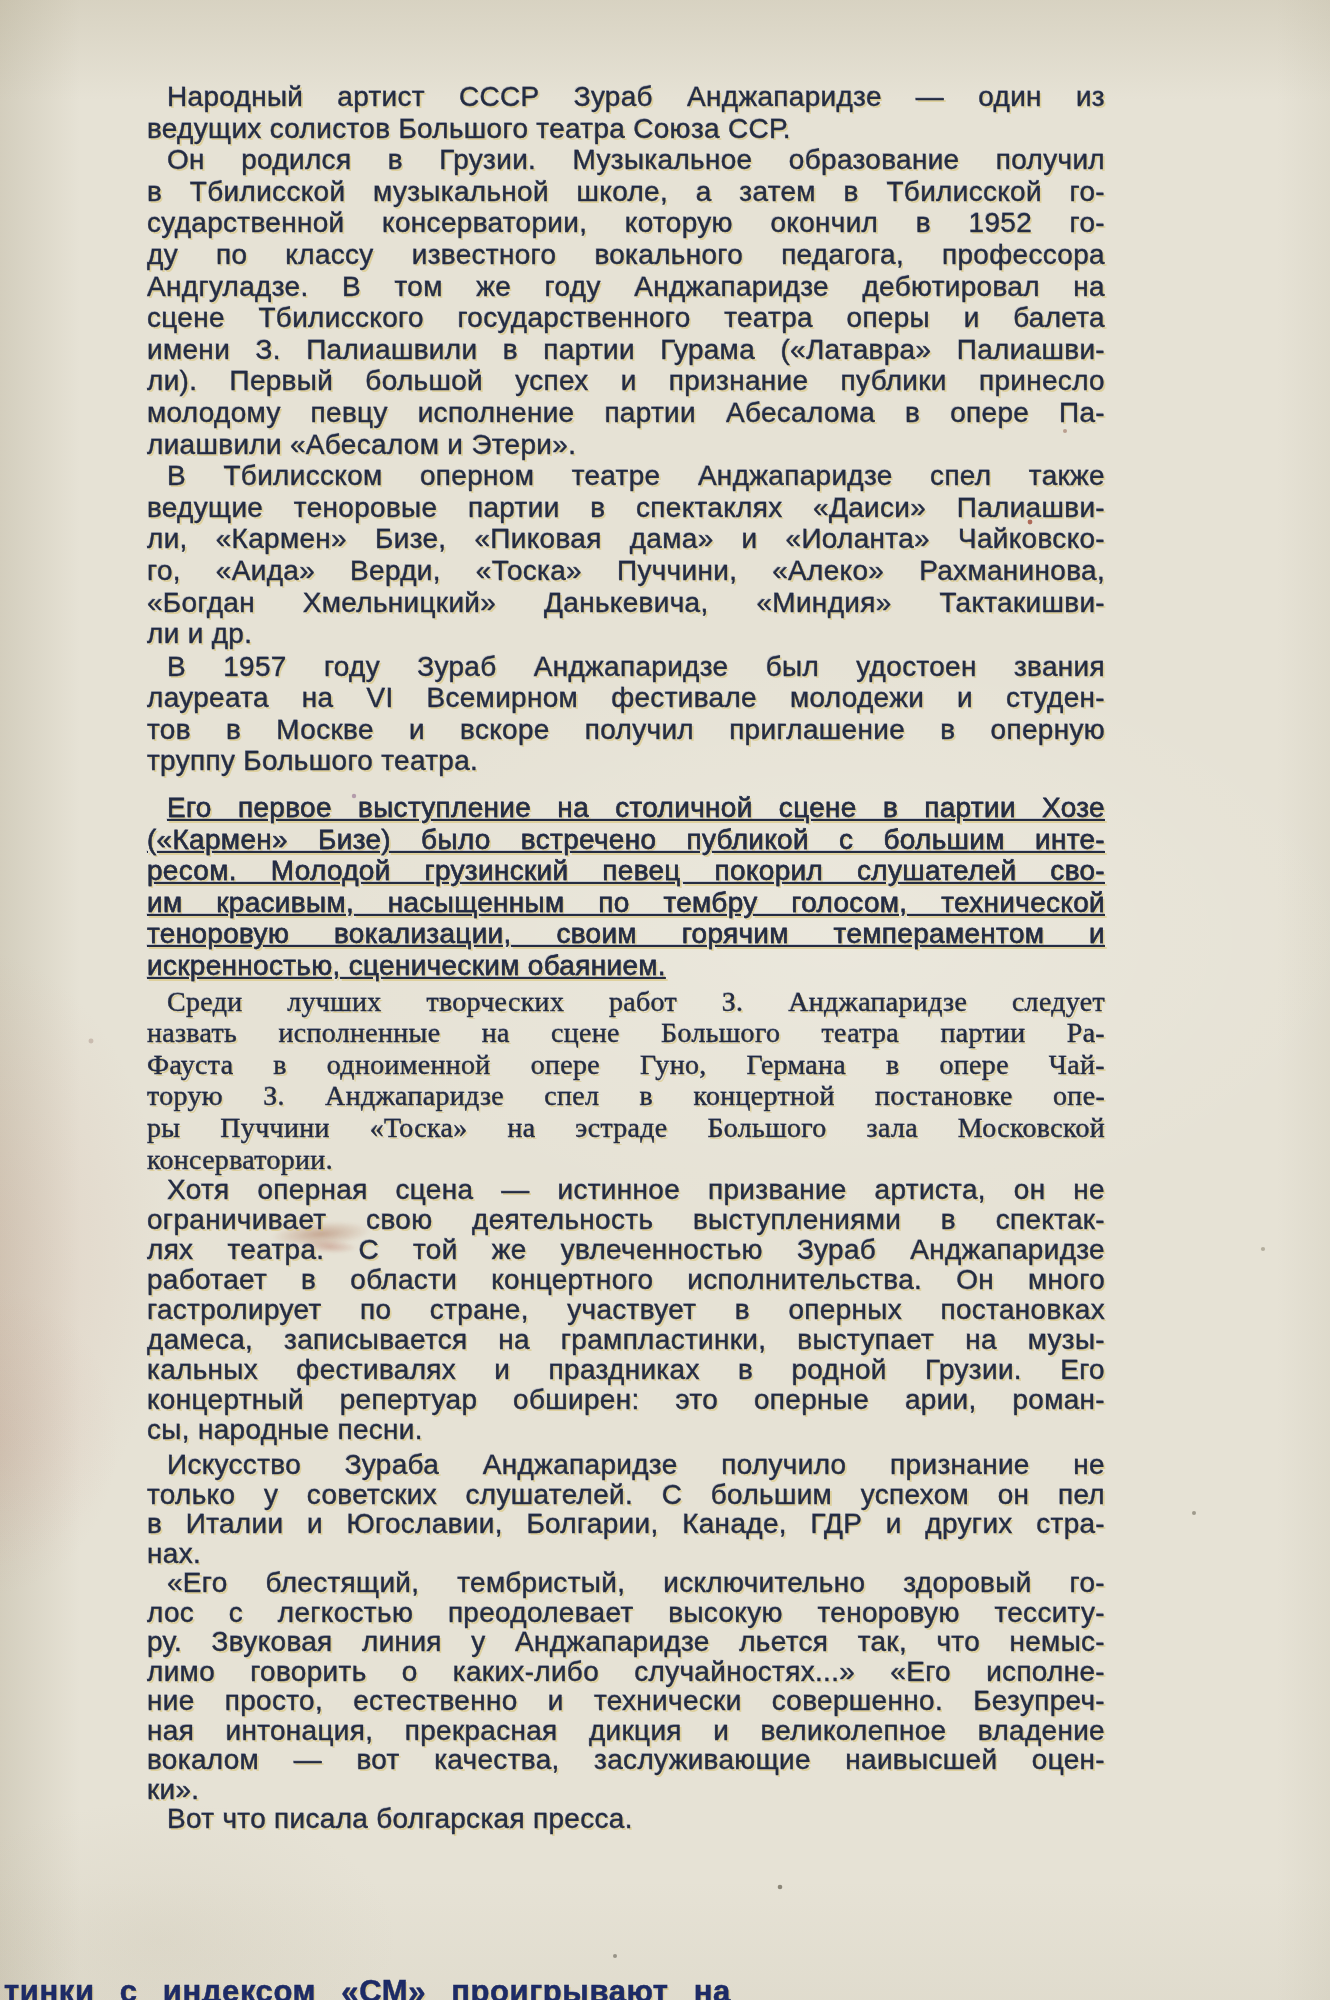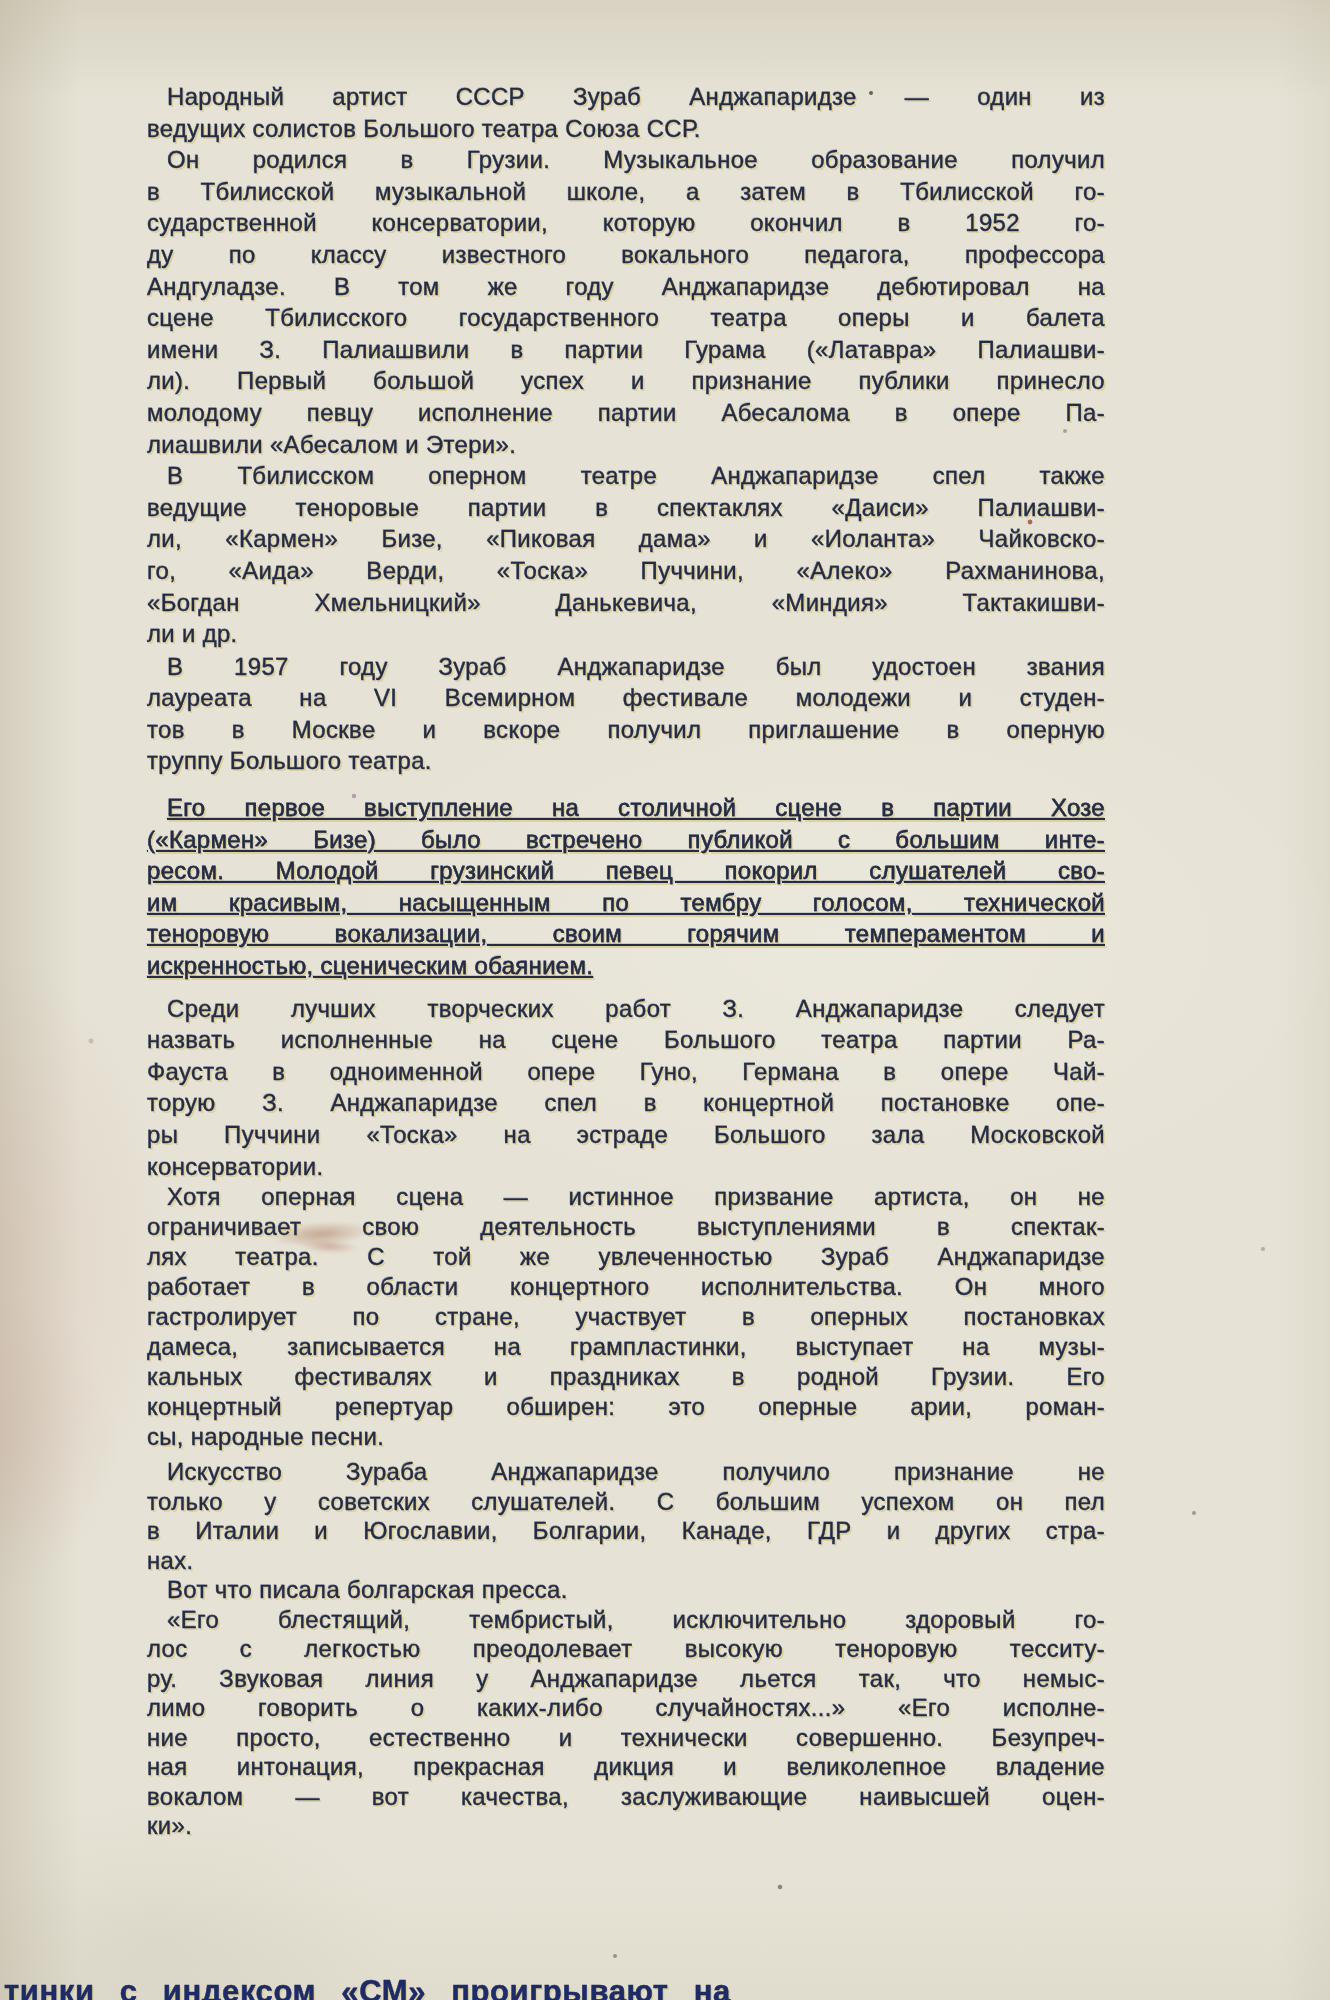--- a/index.html
+++ b/index.html
@@ -28,37 +28,37 @@
   }
   .text-column{
     position:absolute;
     left:147px; top:81px;
     width:958px;
     color:var(--ink);
   }
   .para{margin:0;}
   .para .line{
     height:31.6px; line-height:31.6px;
-    font-size:24px;
+    font-size:28px;
     letter-spacing:0.3px;
     text-align:justify;
     text-align-last:justify;
     white-space:normal;
     -webkit-text-stroke:0.35px var(--ink);
     text-shadow:
       1.8px 2px 0 var(--halo),
       -0.6px -0.8px 0 rgba(75,95,155,0.28);
   }
   .para .line.first{text-indent:20px;}
   .para .line.last{text-align-last:left;}
   
   .para:nth-of-type(3){}
   .para:nth-of-type(4){margin-top:1px;}
   .para:nth-of-type(5){margin-top:15px;text-decoration:underline;}
-  .para:nth-of-type(6){margin-top:11px;}
+  .para:nth-of-type(6){margin-top:4px;font-family:Liberation Serif, serif;}
   .para:nth-of-type(8){margin-top:5px;}
   
   .para:nth-of-type(7) .line{height:30px;line-height:30px;}
   .para:nth-of-type(8) .line,
   .para:nth-of-type(9) .line,
   .para:nth-of-type(10) .line{height:29.5px;line-height:29.5px;}
 
   .footer-line{
     position:absolute;
     left:4px; top:1974px;
@@ -165,27 +165,27 @@
         <div class="line">концертный репертуар обширен: это оперные арии, роман-</div>
         <div class="line last">сы, народные песни.</div>
       </div>
       <div class="para">
         <div class="line first">Искусство Зураба Анджапаридзе получило признание не</div>
         <div class="line">только у советских слушателей. С большим успехом он пел</div>
         <div class="line">в Италии и Югославии, Болгарии, Канаде, ГДР и других стра-</div>
         <div class="line last">нах.</div>
       </div>
       <div class="para">
-        <div class="line first last">Вот что писала болгарская пресса.</div>
-      </div>
-      <div class="para">
         <div class="line first">«Его блестящий, тембристый, исключительно здоровый го-</div>
         <div class="line">лос с легкостью преодолевает высокую теноровую тесситу-</div>
         <div class="line">ру. Звуковая линия у Анджапаридзе льется так, что немыс-</div>
         <div class="line">лимо говорить о каких-либо случайностях...» «Его исполне-</div>
         <div class="line">ние просто, естественно и технически совершенно. Безупреч-</div>
         <div class="line">ная интонация, прекрасная дикция и великолепное владение</div>
         <div class="line">вокалом — вот качества, заслуживающие наивысшей оцен-</div>
         <div class="line last">ки».</div>
       </div>
+      <div class="para">
+        <div class="line first last">Вот что писала болгарская пресса.</div>
+      </div>
     </div>
   <div class="footer-line">тинки с индексом «СМ» проигрывают на</div>
 </div>
 
 </body></html>

